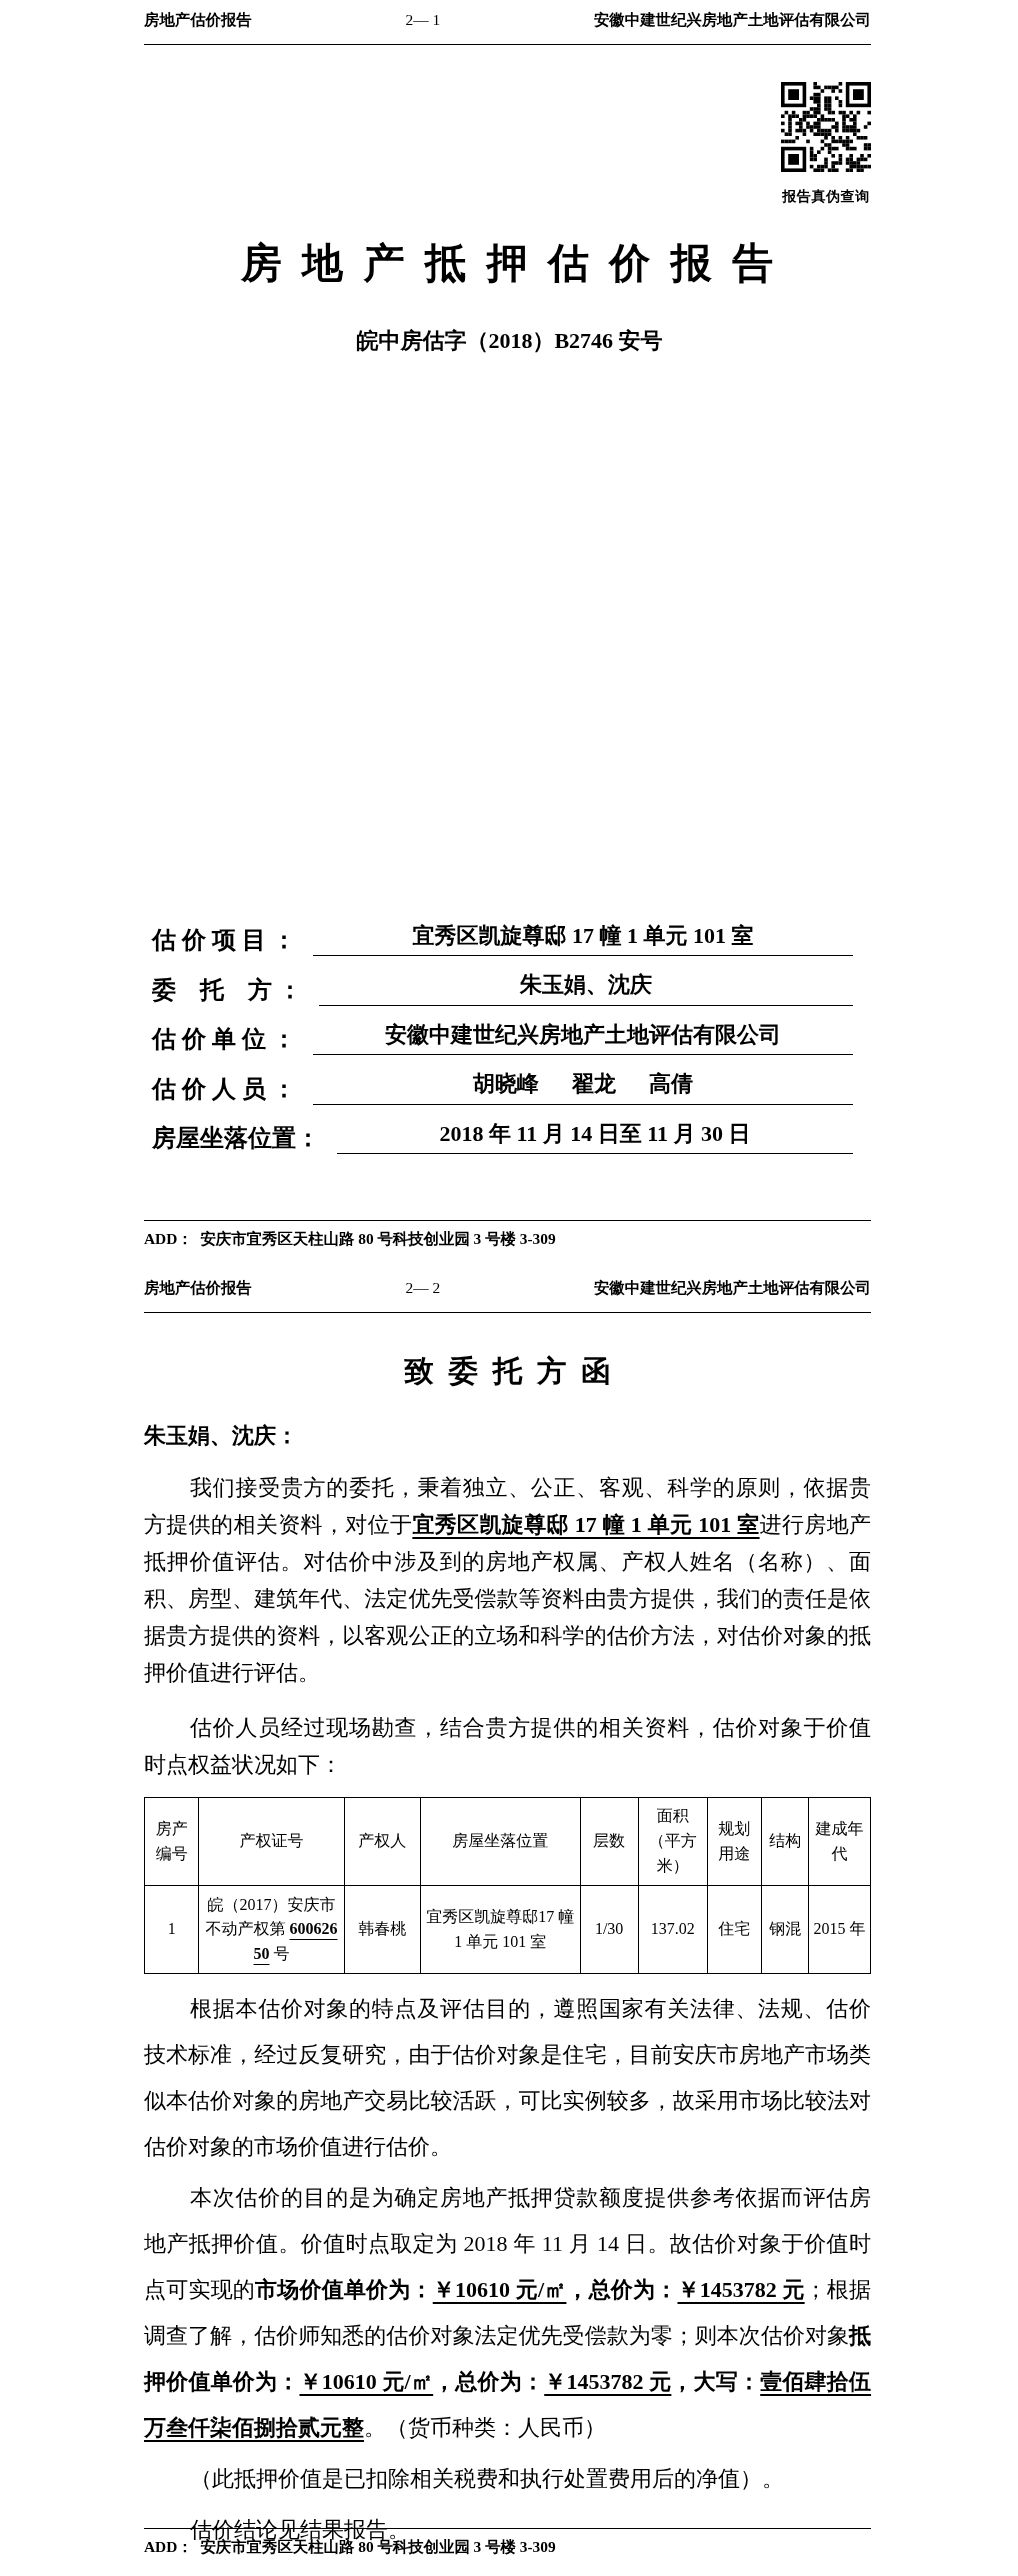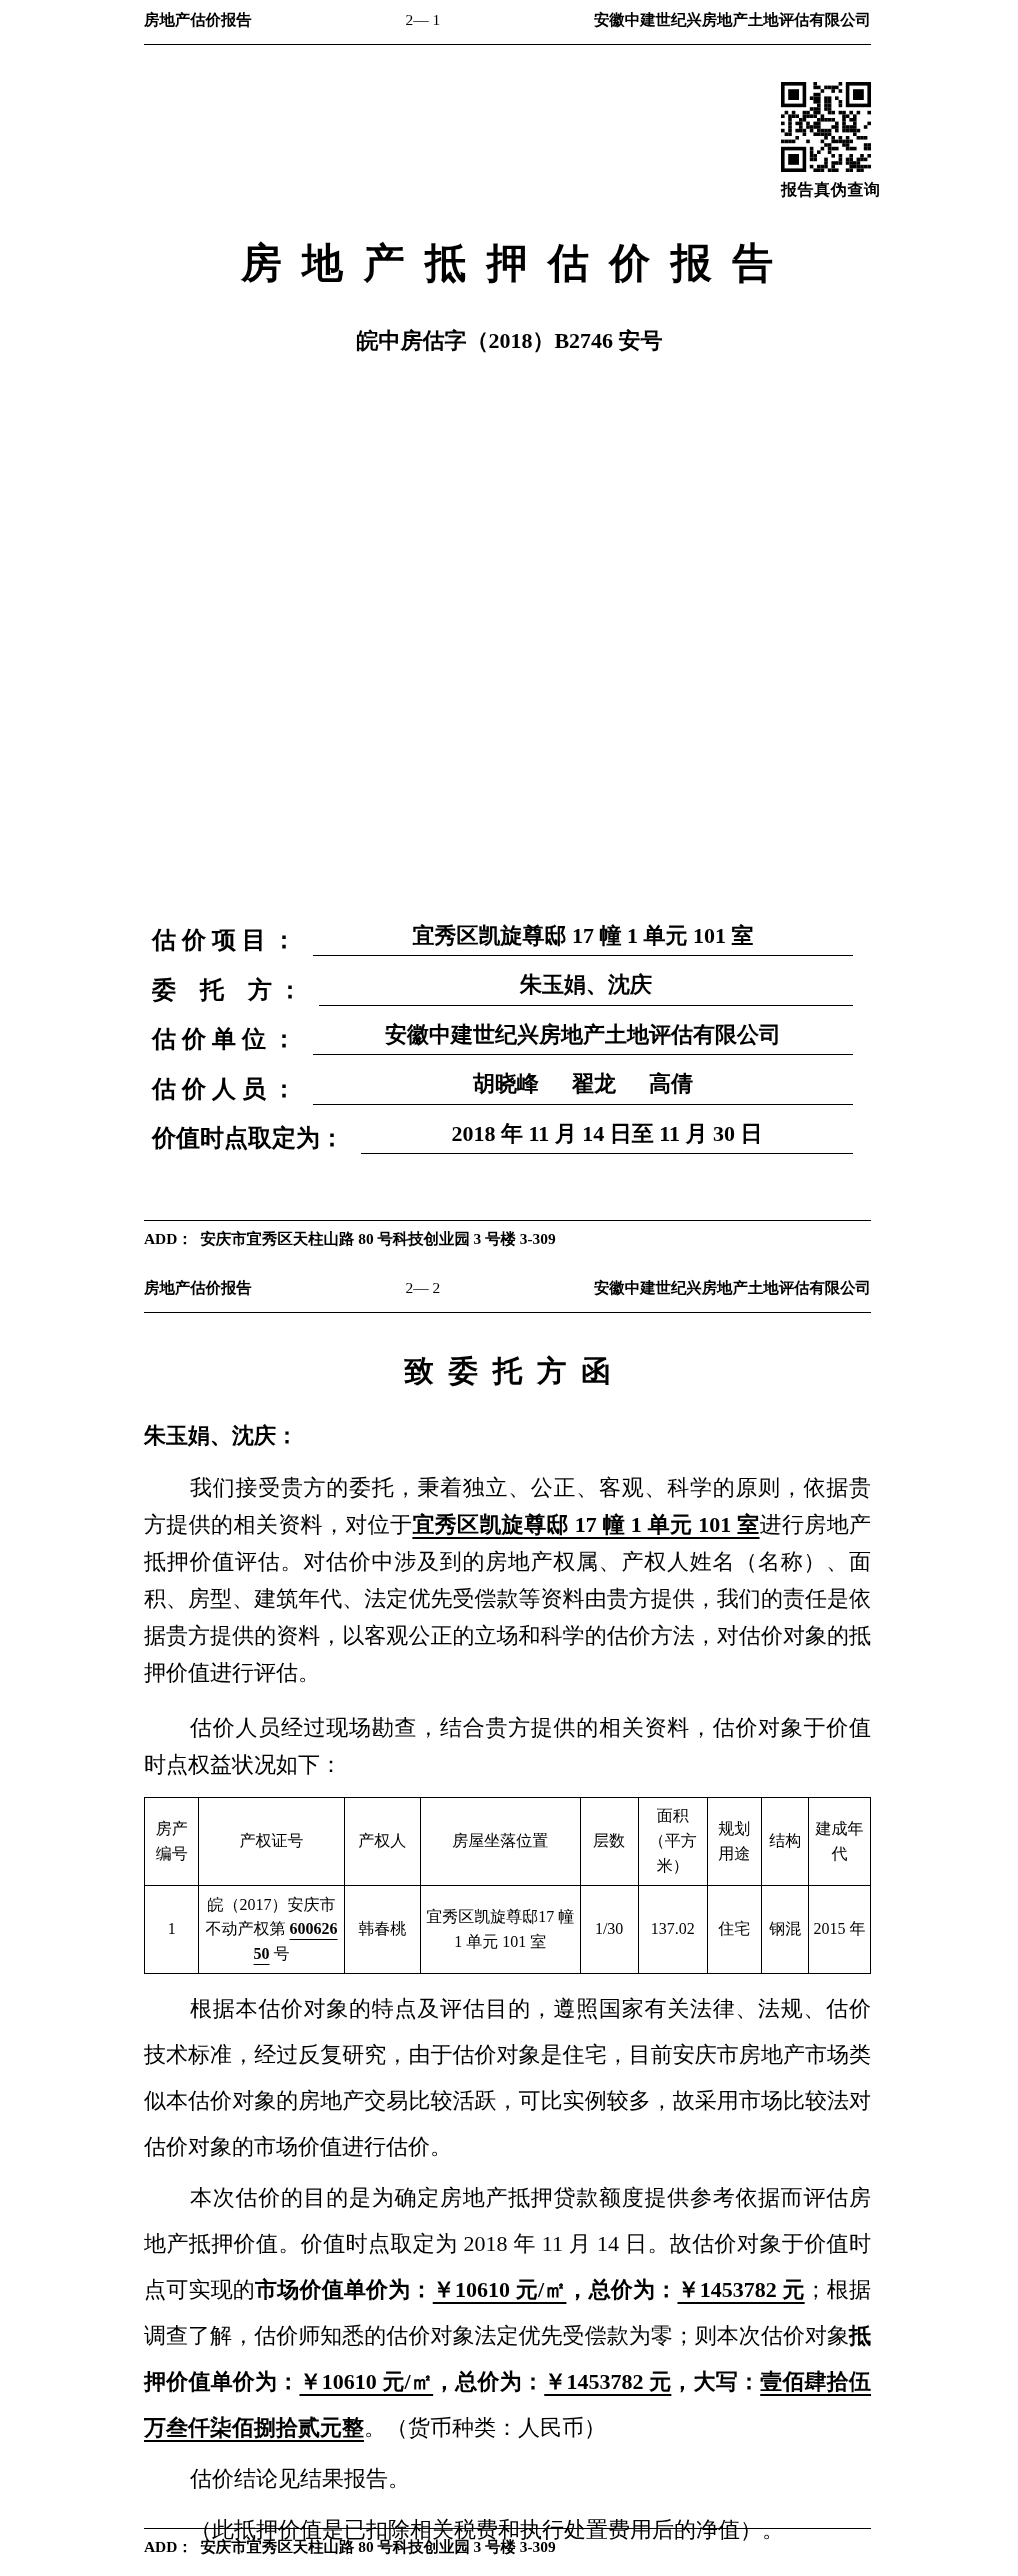--- a/index.html
+++ b/index.html
@@ -26,21 +26,21 @@
   
   .pg-footer {
     position: absolute; left: 144px; right: 148px; bottom: 18px;
     border-top: 1.3px solid #000; padding-top: 7.7px;
     font-size: 15.4px; font-weight: bold; white-space: pre;
   }
 
   
   .qr-block { position: absolute; top: 82px; right: 148px; width: 90px; text-align: center; }
   .qr { display: block; width: 90px; height: 90px; }
-  .qr-caption { margin-top: 8px; font-size: 16px; font-weight: bold; letter-spacing: 0.6px; white-space: nowrap; }
+  .qr-caption { margin-top: 16px; font-size: 14px; font-weight: bold; letter-spacing: 0.6px; white-space: nowrap; }
 
   .main-title {
     position: absolute; top: 236px; left: 0; right: 0;
     text-align: center; font-size: 41px; font-weight: bold;
     letter-spacing: 5.1px; white-space: pre;
   }
   .doc-no {
     position: absolute; top: 326px; left: 0; right: 0;
     text-align: center; font-size: 22px; font-weight: bold; white-space: pre;
   }
@@ -325,21 +325,21 @@
       </div>
       <div class="field-row">
         <span class="field-label">估 价 单 位 ：</span>
         <span class="field-value">安徽中建世纪兴房地产土地评估有限公司</span>
       </div>
       <div class="field-row">
         <span class="field-label">估 价 人 员 ：</span>
         <span class="field-value">胡晓峰      翟龙      高倩</span>
       </div>
       <div class="field-row">
-        <span class="field-label">价值时点取定为：</span>
+        <span class="field-label">房屋坐落位置：</span>
         <span class="field-value">2018 年 11 月 14 日至 11 月 30 日</span>
       </div>
     </div>
 
     <footer class="pg-footer">ADD：  安庆市宜秀区天柱山路 80 号科技创业园 3 号楼 3-309</footer>
   </section>
 
   <section class="page page2">
     <header class="pg-header">
       <span class="ph-left">房地产估价报告</span>
@@ -389,22 +389,22 @@
             <td>137.02</td>
             <td>住宅</td>
             <td>钢混</td>
             <td>2015 年</td>
           </tr>
         </tbody>
       </table>
 
       <p class="para loose">根据本估价对象的特点及评估目的，遵照国家有关法律、法规、估价技术标准，经过反复研究，由于估价对象是住宅，目前安庆市房地产市场类似本估价对象的房地产交易比较活跃，可比实例较多，故采用市场比较法对估价对象的市场价值进行估价。</p>
       <p class="para loose"><span>本次估价的目的是为确定房地产抵押贷款额度提供参考依据而评估房地产抵押价值。价值时点取定为 2018 年 11 月 14 日。故估价对象于价值时点可实现的</span><span class="b">市场价值</span><span class="b">单价为：</span><span class="b u">￥10610 元/㎡</span><span class="b">，总价为：</span><span class="b u">￥1453782 元</span><span>；根据调查了解，估价师知悉的估价对象法定优先受偿款为零；则本次估价对象</span><span class="b">抵押价值</span><span class="b">单价为：</span><span class="b u">￥10610 元/㎡</span><span class="b">，总价为：</span><span class="b u">￥1453782 元</span><span class="b">，大写：</span><span class="b u">壹佰肆拾伍万叁仟柒佰捌拾贰元整</span><span>。（货币种类：人民币）</span></p>
+      <p class="para loose">（此抵押价值是已扣除相关税费和执行处置费用后的净值）。</p>
       <p class="para loose">估价结论见结果报告。</p>
-      <p class="para loose">（此抵押价值是已扣除相关税费和执行处置费用后的净值）。</p>
 
       <div class="sig-company">安徽中建世纪兴房地产土地评估有限公司（签章）</div>
 
     </div>
 
     <footer class="pg-footer">ADD：  安庆市宜秀区天柱山路 80 号科技创业园 3 号楼 3-309</footer>
   </section>
 
 </div>
 

